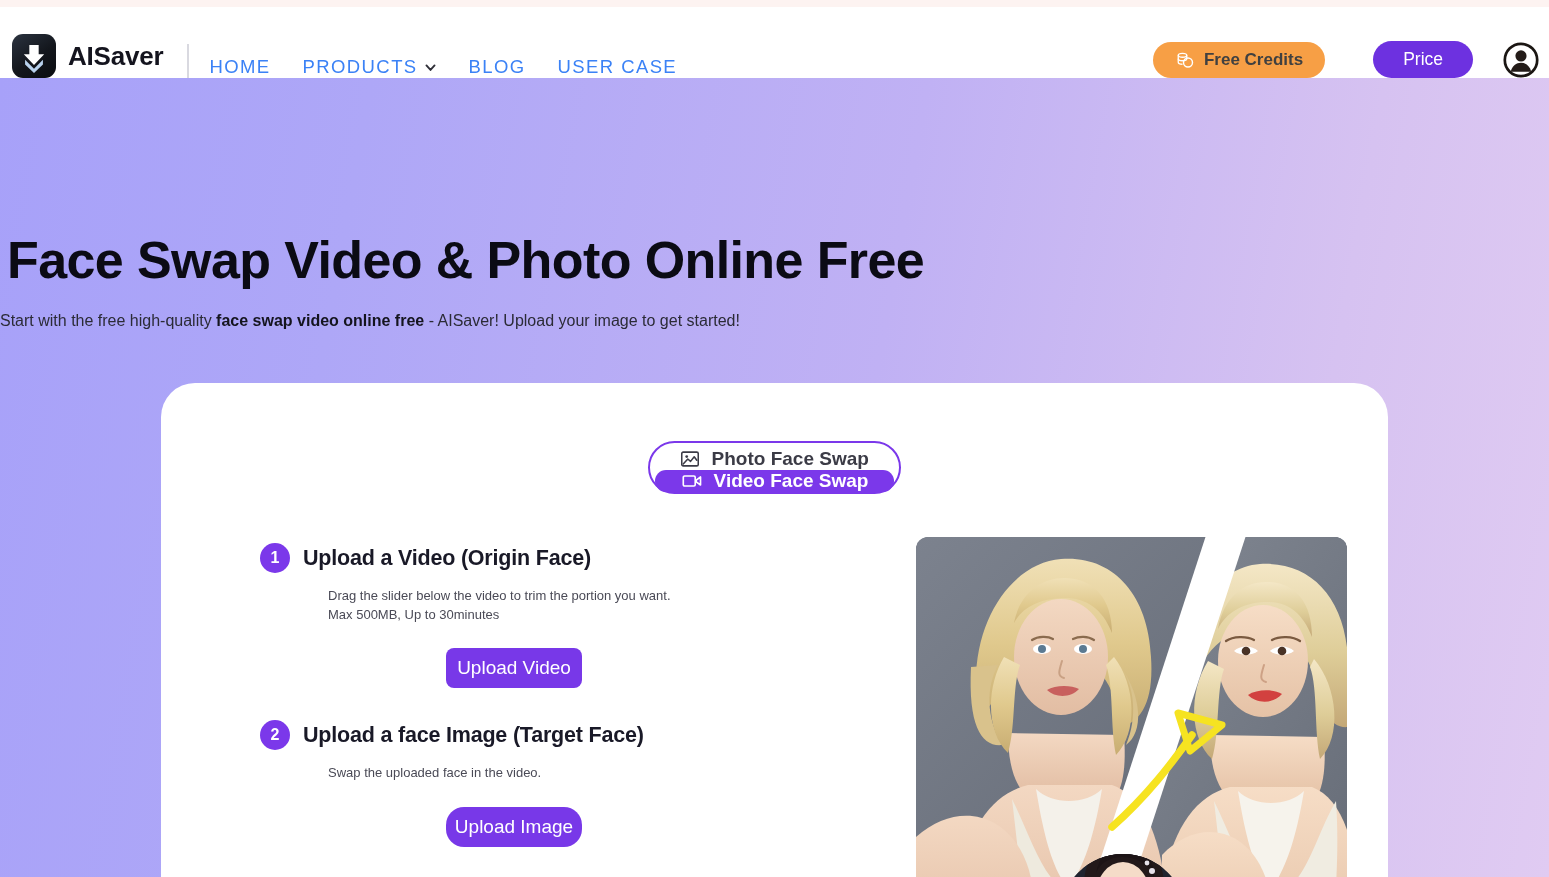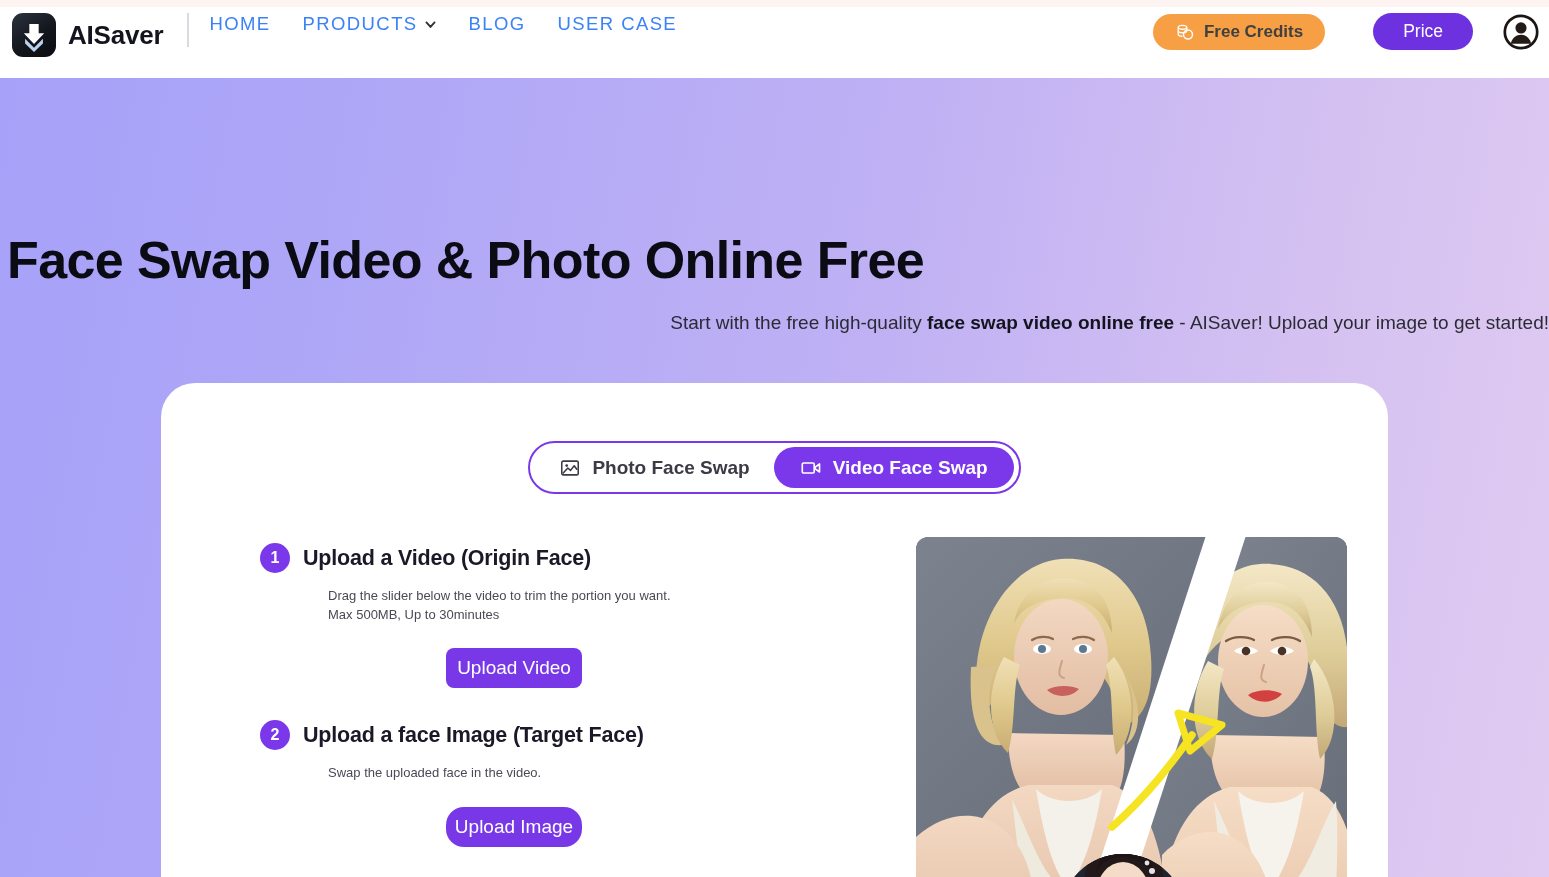--- a/index.html
+++ b/index.html
@@ -13,23 +13,23 @@
   .page { position:relative; width:1549px; height:877px; overflow:hidden; }
 
   
   .top-strip {
     position:absolute; top:0; left:0; width:1549px; height:7px;
     background:#fdf3f1;
   }
 
   
   .header {
-    position:absolute; top:13px; left:0; width:1549px; height:71px;
+    position:absolute; top:7px; left:0; width:1549px; height:71px;
     background:#ffffff;
-    display:flex; align-items:flex-start;
+    display:flex; align-items:flex-end;
   }
   .brand { display:flex; align-items:center; margin-left:12px; }
   .logo-mark {
     width:44px; height:44px; border-radius:11px;
     background:linear-gradient(145deg,#2b3340 0%, #13161c 55%, #0a0c10 100%);
     display:flex; align-items:center; justify-content:center;
     flex:none;
   }
   .logo-mark svg { display:block; }
   .brand-name {
@@ -76,42 +76,42 @@
     position:absolute; top:78px; left:0; width:1549px; height:799px;
     background:linear-gradient(100deg, #a7a1f9 0%, #aea7f7 22%, #c0b1f4 55%, #d6c2f1 82%, #e0cbf2 100%);
   }
   .hero-title {
     position:absolute; top:152px; left:0; width:1517px;
     text-align:left; font-size:52px; font-weight:bold;
     color:#0b0b14; letter-spacing:-0.6px;padding-left:7px;
   }
   .hero-sub {
     position:absolute; top:234px; left:0; width:1549px;
-    text-align:right; font-size:19px; color:#2b2b36;
+    text-align:left; font-size:16px; color:#2b2b36;
   }
   .hero-sub b { font-weight:bold; color:#14141e; }
 
   
   .card {
     position:absolute; top:305px; left:161px;
     width:1227px; height:572px;
     background:#ffffff;
     border-radius:34px 34px 0 0;
     overflow:hidden;
   }
 
   
   .toggle-wrap {
     position:absolute; top:58px; left:0; width:1227px;
     display:flex; justify-content:center;
   }
   .toggle {
-    display:flex; align-items:center;
+    display:flex; 
     border:2.5px solid #7b38ea; border-radius:30px;
-    background:#ffffff; padding:5px; height:53px;
+    background:#ffffff; padding:5px; height:53px;flex-direction:column;
   }
   .tab {
     display:flex; align-items:center; gap:11px;
     height:41px; padding:0 24px; border-radius:23px;
     font-size:19px; font-weight:bold; cursor:pointer;
     white-space:nowrap;
   }
   .tab.inactive { color:#3b3b46; background:transparent; }
   .tab.active { color:#ffffff; background:#7b38ea; padding:0 26px; }
   .tab .ic { width:22px; height:22px; flex:none; }

